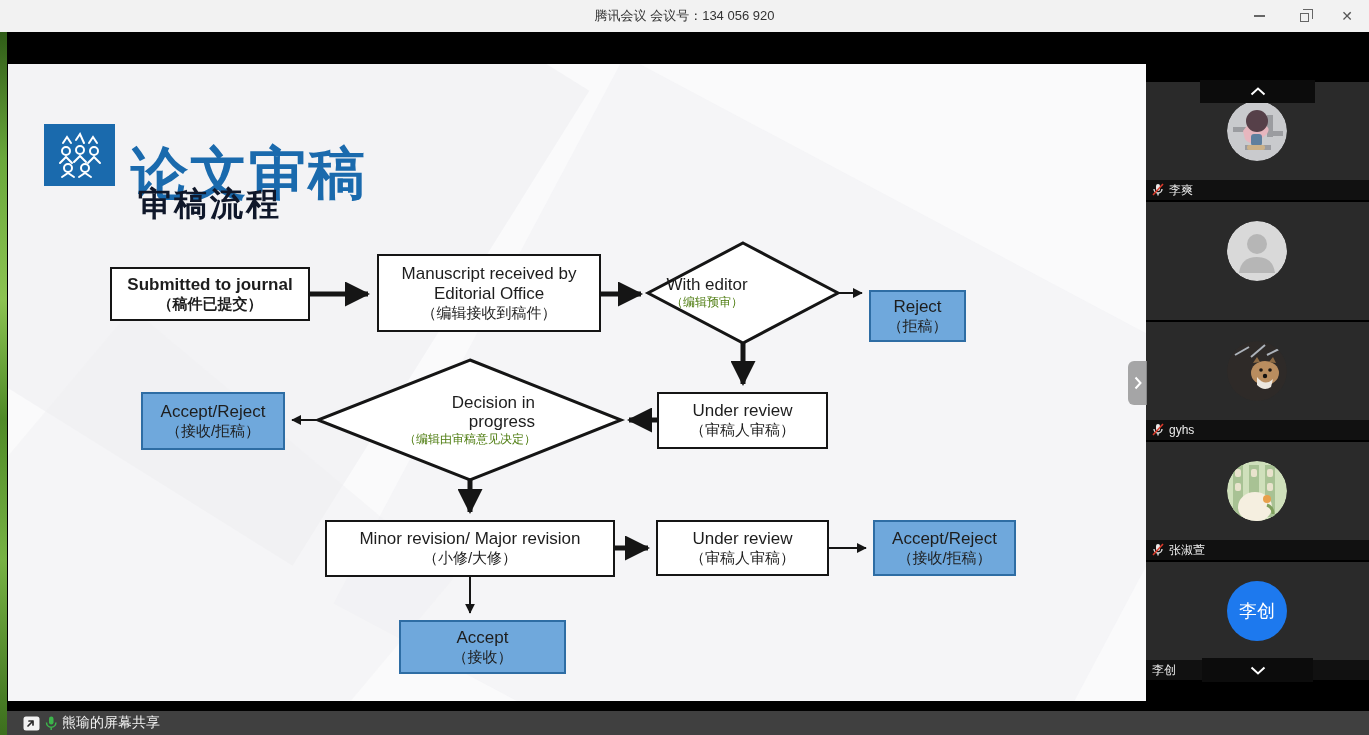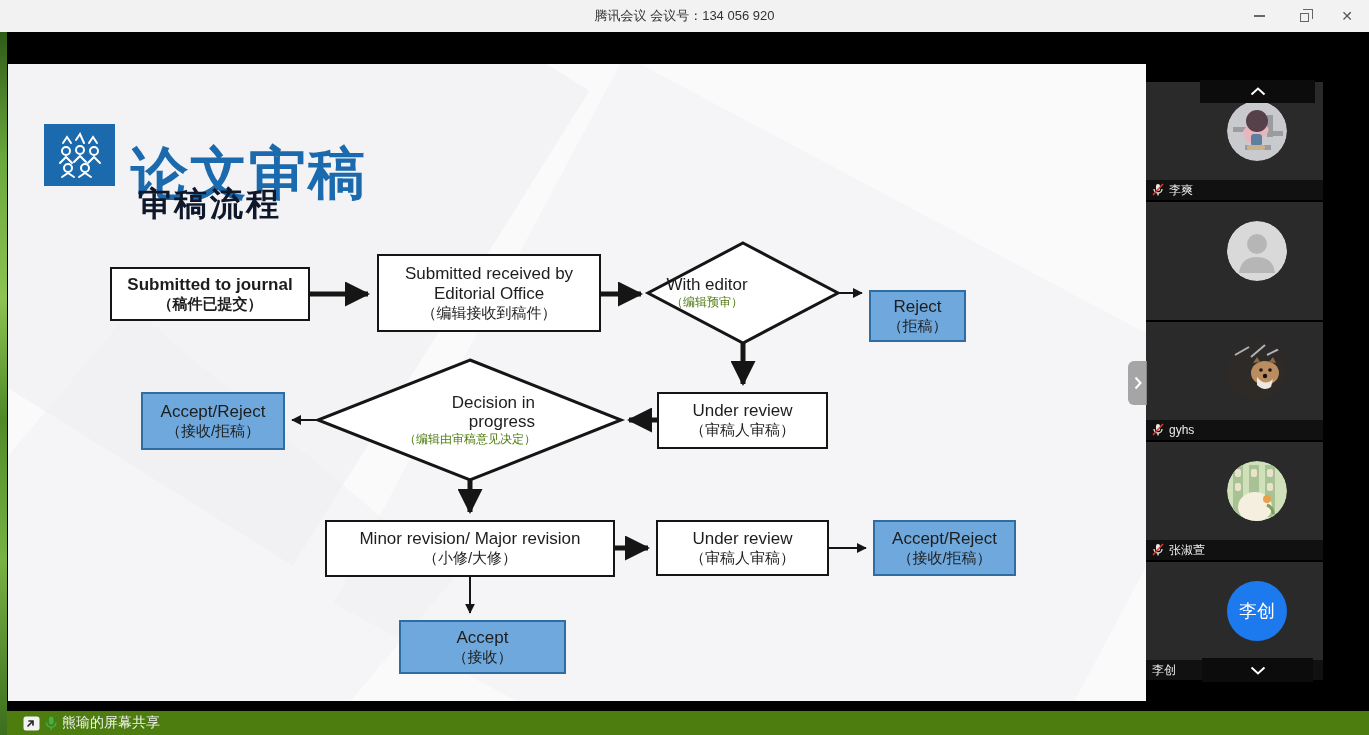--- a/index.html
+++ b/index.html
@@ -67,36 +67,36 @@
   .d-witheditor { left:614px; top:194px; width:170px; height:70px; }
   .d-decision   { left:340px; top:308px; width:244px; height:96px; }
 
   
   .collapse-handle { position:absolute; left:1128px; top:361px; width:19px; height:44px;
       background:rgba(150,150,152,.85); border-radius:6px 0 0 6px; z-index:5;
       display:flex; align-items:center; justify-content:center; cursor:pointer; }
 
   
   .sidebar { position:absolute; left:1146px; top:32px; width:223px; height:679px; background:#000; }
-  .tile { position:absolute; left:0; width:177px; height:118px; background:#2a2a2a; overflow:hidden; }
+  .tile { position:absolute; left:0; width:223px; height:118px; background:#2a2a2a; overflow:hidden; }
   .t1{top:50px} .t2{top:170px} .t3{top:290px} .t4{top:410px} .t5{top:530px}
   .avatar { position:absolute; left:81px; top:19px; width:60px; height:60px; border-radius:50%; overflow:hidden; }
   .avatar svg { display:block; }
   .avatar.initials { background:#1d79ee; display:flex; align-items:center; justify-content:center; }
   .avatar.initials .av-text { color:#fff; font-size:18px; }
   .namebar { position:absolute; left:0; bottom:0; width:223px; height:20px; background:rgba(10,10,10,.78);
              display:flex; align-items:center; gap:5px; padding-left:6px; }
   .namebar .pname { font-size:12px; color:#ececec; }
   .scroll-btn { position:absolute; background:#0c0c0c; z-index:6; display:flex; align-items:center;
                 justify-content:center; cursor:pointer; }
   .scroll-up   { left:54px; top:48px;  width:115px; height:23px; }
   .scroll-down { left:56px; top:626px; width:111px; height:24px; }
 
   
-  .bottombar { position:absolute; left:7px; top:711px; width:1362px; height:24px; background:#4d7c0f;
+  .bottombar { position:absolute; left:7px; top:711px; width:1362px; height:24px; background:#404040;
                display:flex; align-items:center; }
   .share-indicator { display:flex; align-items:center; gap:5px; margin-left:16px; }
   .share-text { color:#f2f2f2; font-size:14px; }
 </style>
 </head>
 <body>
 
 <div class="screen">
 
   <div class="titlebar">
@@ -161,21 +161,21 @@
       <line x1="607" y1="484" x2="640" y2="484" stroke="#151515" stroke-width="5" marker-end="url(#ah)"></line>
       <line x1="821" y1="484" x2="858" y2="484" stroke="#151515" stroke-width="2" marker-end="url(#ah)"></line>
       <line x1="462" y1="513" x2="462" y2="549" stroke="#151515" stroke-width="2" marker-end="url(#ah)"></line>
     </svg>
 
     <div class="fnode n-submitted">
       <span class="en">Submitted to journal</span>
       <span class="zh">（稿件已提交）</span>
     </div>
     <div class="fnode n-received">
-      <span class="en">Submitted received by Editorial Office</span>
+      <span class="en">Manuscript received by Editorial Office</span>
       <span class="zh">（编辑接收到稿件）</span>
     </div>
     <div class="dlabel d-witheditor">
       <span class="en">With editor</span>
       <span class="zh">（编辑预审）</span>
     </div>
     <div class="fnode blue n-reject">
       <span class="en">Reject</span>
       <span class="zh">（拒稿）</span>
     </div>

